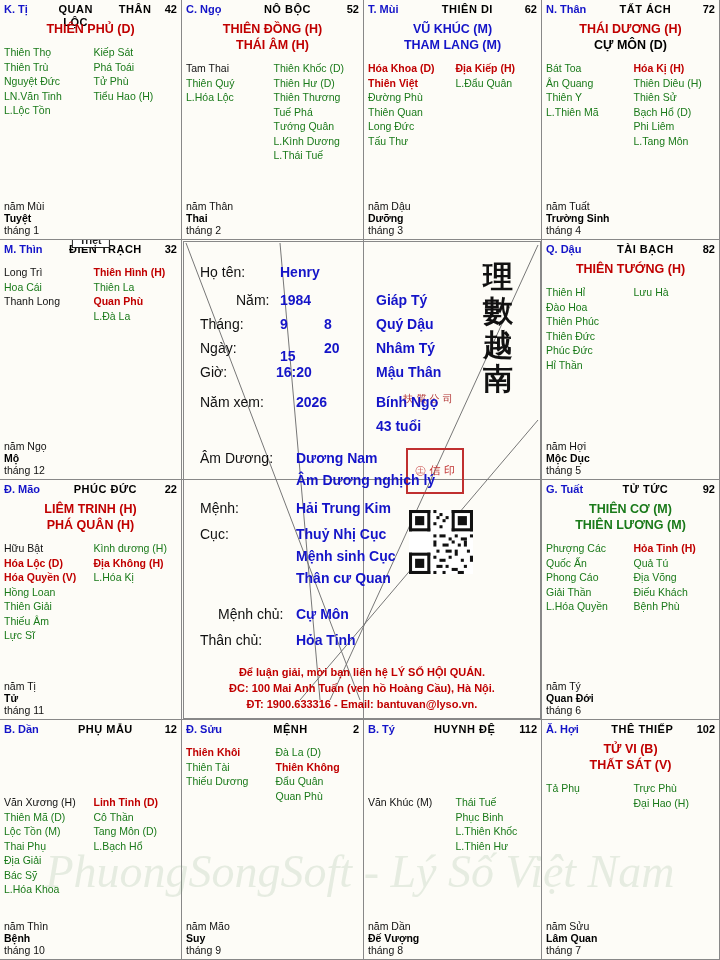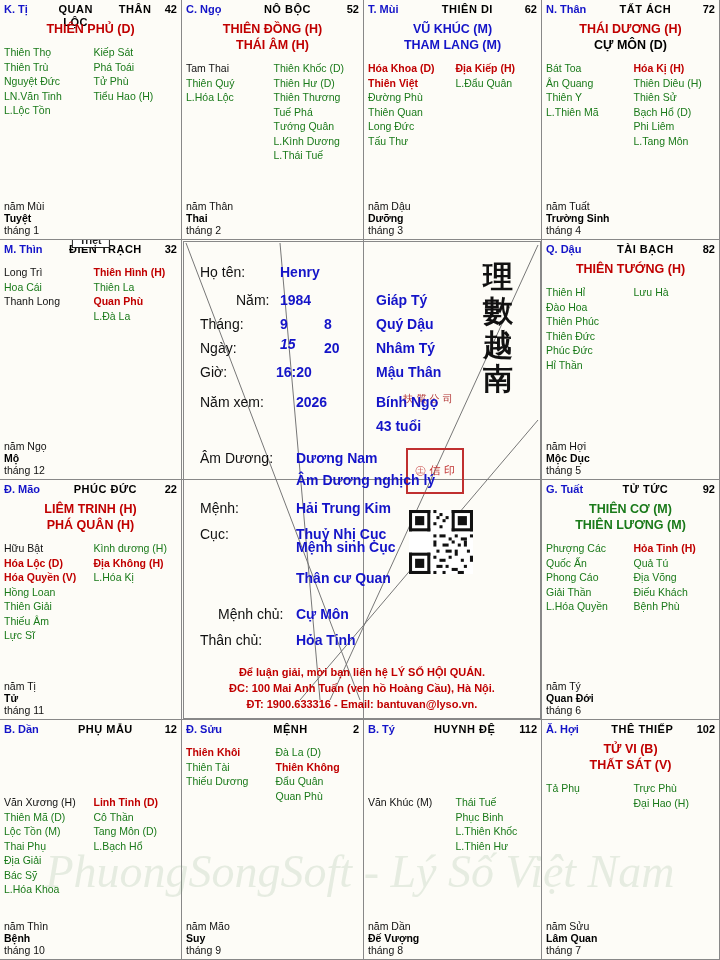--- a/index.html
+++ b/index.html
@@ -499,21 +499,21 @@
     <div class="info lbl" style="left:16px; top:50px;padding-left:36px;">Năm:</div>
     <div class="info val" style="left:96px; top:50px;">1984</div>
     <div class="info val" style="left:192px; top:50px;">Giáp Tý</div>
 
     <div class="info lbl" style="left:16px; top:74px;">Tháng:</div>
     <div class="info val" style="left:96px; top:74px;">9</div>
     <div class="info val" style="left:140px; top:74px;">8</div>
     <div class="info val" style="left:192px; top:74px;">Quý Dậu</div>
 
     <div class="info lbl" style="left:16px; top:98px;">Ngày:</div>
-    <div class="info val" style="left:96px; top:94px;font-style:italic;">15</div>
+    <div class="info val" style="left:96px; top:106px;">15</div>
     <div class="info val" style="left:140px; top:98px;">20</div>
     <div class="info val" style="left:192px; top:98px;">Nhâm Tý</div>
 
     <div class="info lbl" style="left:16px; top:122px;">Giờ:</div>
     <div class="info val" style="left:92px; top:122px;">16:20</div>
     <div class="info val" style="left:192px; top:122px;">Mậu Thân</div>
 
     <div class="info lbl" style="left:16px; top:152px;">Năm xem:</div>
     <div class="info val" style="left:112px; top:152px;">2026</div>
     <div class="info val" style="left:192px; top:152px;">Bính Ngọ</div>
@@ -521,21 +521,21 @@
 
     <div class="info lbl" style="left:16px; top:208px;">Âm Dương:</div>
     <div class="info val" style="left:112px; top:208px;">Dương Nam</div>
     <div class="info val" style="left:112px; top:230px;">Âm Dương nghịch lý</div>
 
     <div class="info lbl" style="left:16px; top:258px;">Mệnh:</div>
     <div class="info val" style="left:112px; top:258px;">Hải Trung Kim</div>
 
     <div class="info lbl" style="left:16px; top:284px;">Cục:</div>
     <div class="info val" style="left:112px; top:284px;">Thuỷ Nhị Cục</div>
-    <div class="info val" style="left:112px; top:297px;">Mệnh sinh Cục</div>
+    <div class="info val" style="left:112px; top:306px;">Mệnh sinh Cục</div>
     <div class="info val" style="left:112px; top:328px;">Thân cư Quan</div>
 
     <div class="info lbl" style="left:16px; top:364px;padding-left:18px;">Mệnh chủ:</div>
     <div class="info val" style="left:112px; top:364px;">Cự Môn</div>
 
     <div class="info lbl" style="left:16px; top:390px;">Thân chủ:</div>
     <div class="info val" style="left:112px; top:390px;">Hỏa Tinh</div>
 
     <svg class="qr" viewBox="0 0 21 21">
       <rect width="21" height="21" fill="#fff"></rect>

